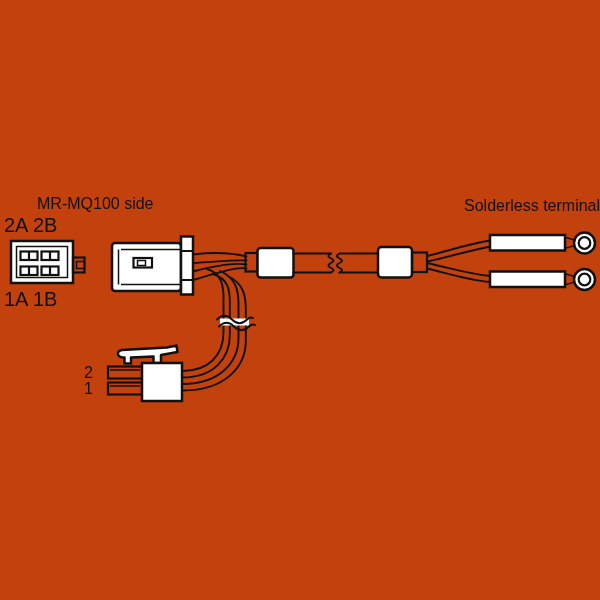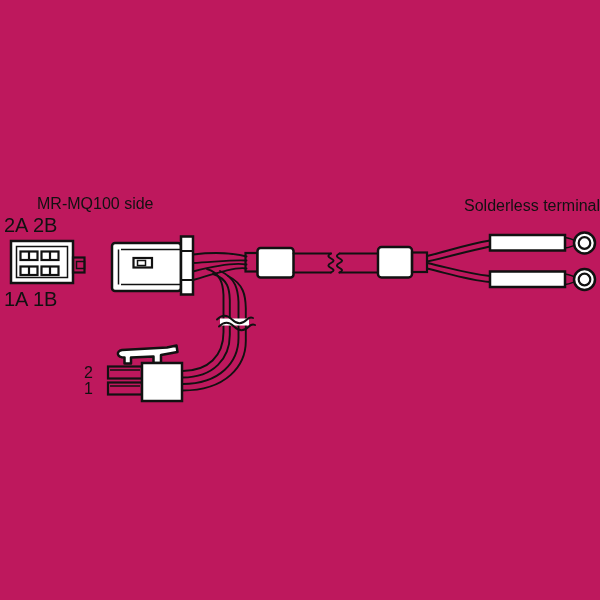--- a/index.html
+++ b/index.html
@@ -1,19 +1,19 @@
 <!DOCTYPE html>
 <html><head>
 <meta charset="utf-8">
 <style>
   html,body{margin:0;padding:0;background:#ffffff;}
   #stage{
     position:relative;
     width:600px;height:600px;
-    background:#be185d;
+    background:#c2410c;
     font-family:"Liberation Sans", sans-serif;
     overflow:hidden;
   }
   svg{display:block;}
   
   .outline   { fill:#ffffff; stroke:#111111; stroke-width:2.5; }
   .outline-t { fill:none;    stroke:#111111; stroke-width:2.2; }
   .thin      { fill:none;    stroke:#111111; stroke-width:1.5; }
   .wire      { fill:none;    stroke:#111111; stroke-width:1.9; stroke-linecap:round; }
   .gapmask   { fill:#ffffff; stroke:none; }

